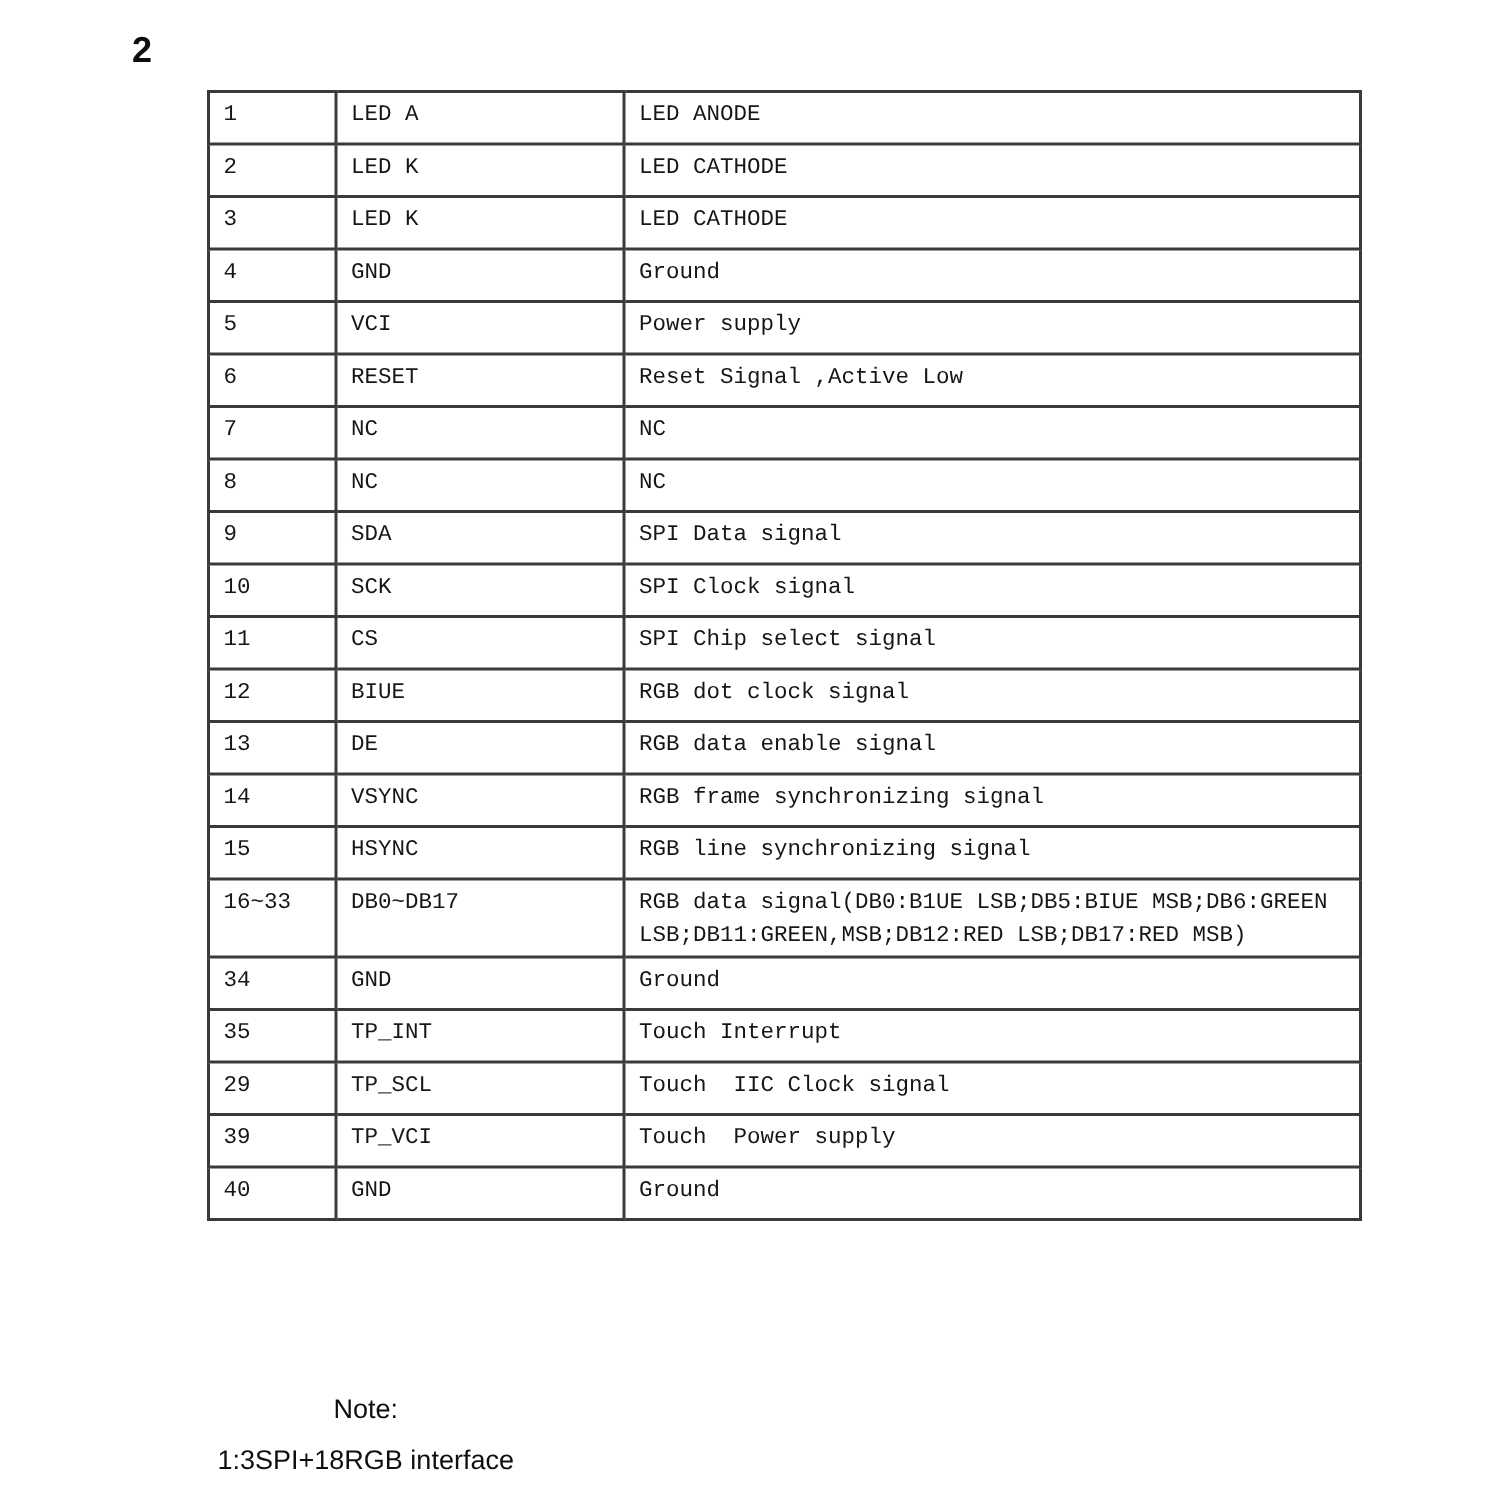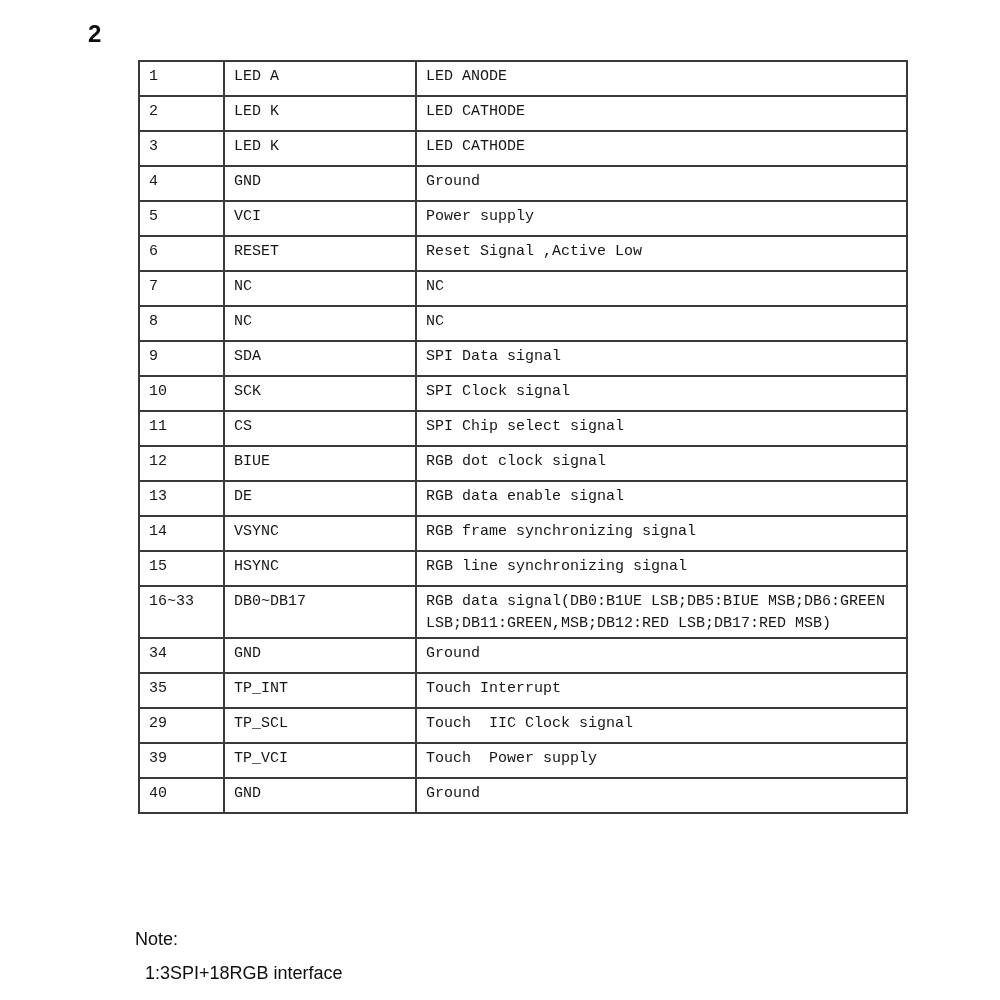--- a/index.html
+++ b/index.html
@@ -59,20 +59,21 @@
   }
   table.pin-table col.col-pin  { width: 85px; }
   table.pin-table col.col-name { width: 192px; }
   table.pin-table col.col-desc { width: 491px; }
   .note-block {
     position: absolute;
     left: 135px;
     top: 929px;
     font-size: 18px;
     color: #0f0f0f;
+    text-align: center;
   }
   .note-label {
     margin: 0 0 13px 0;
   }
   .note-line {
     margin: 10px;
   }
 </style>
 </head>
 <body>

